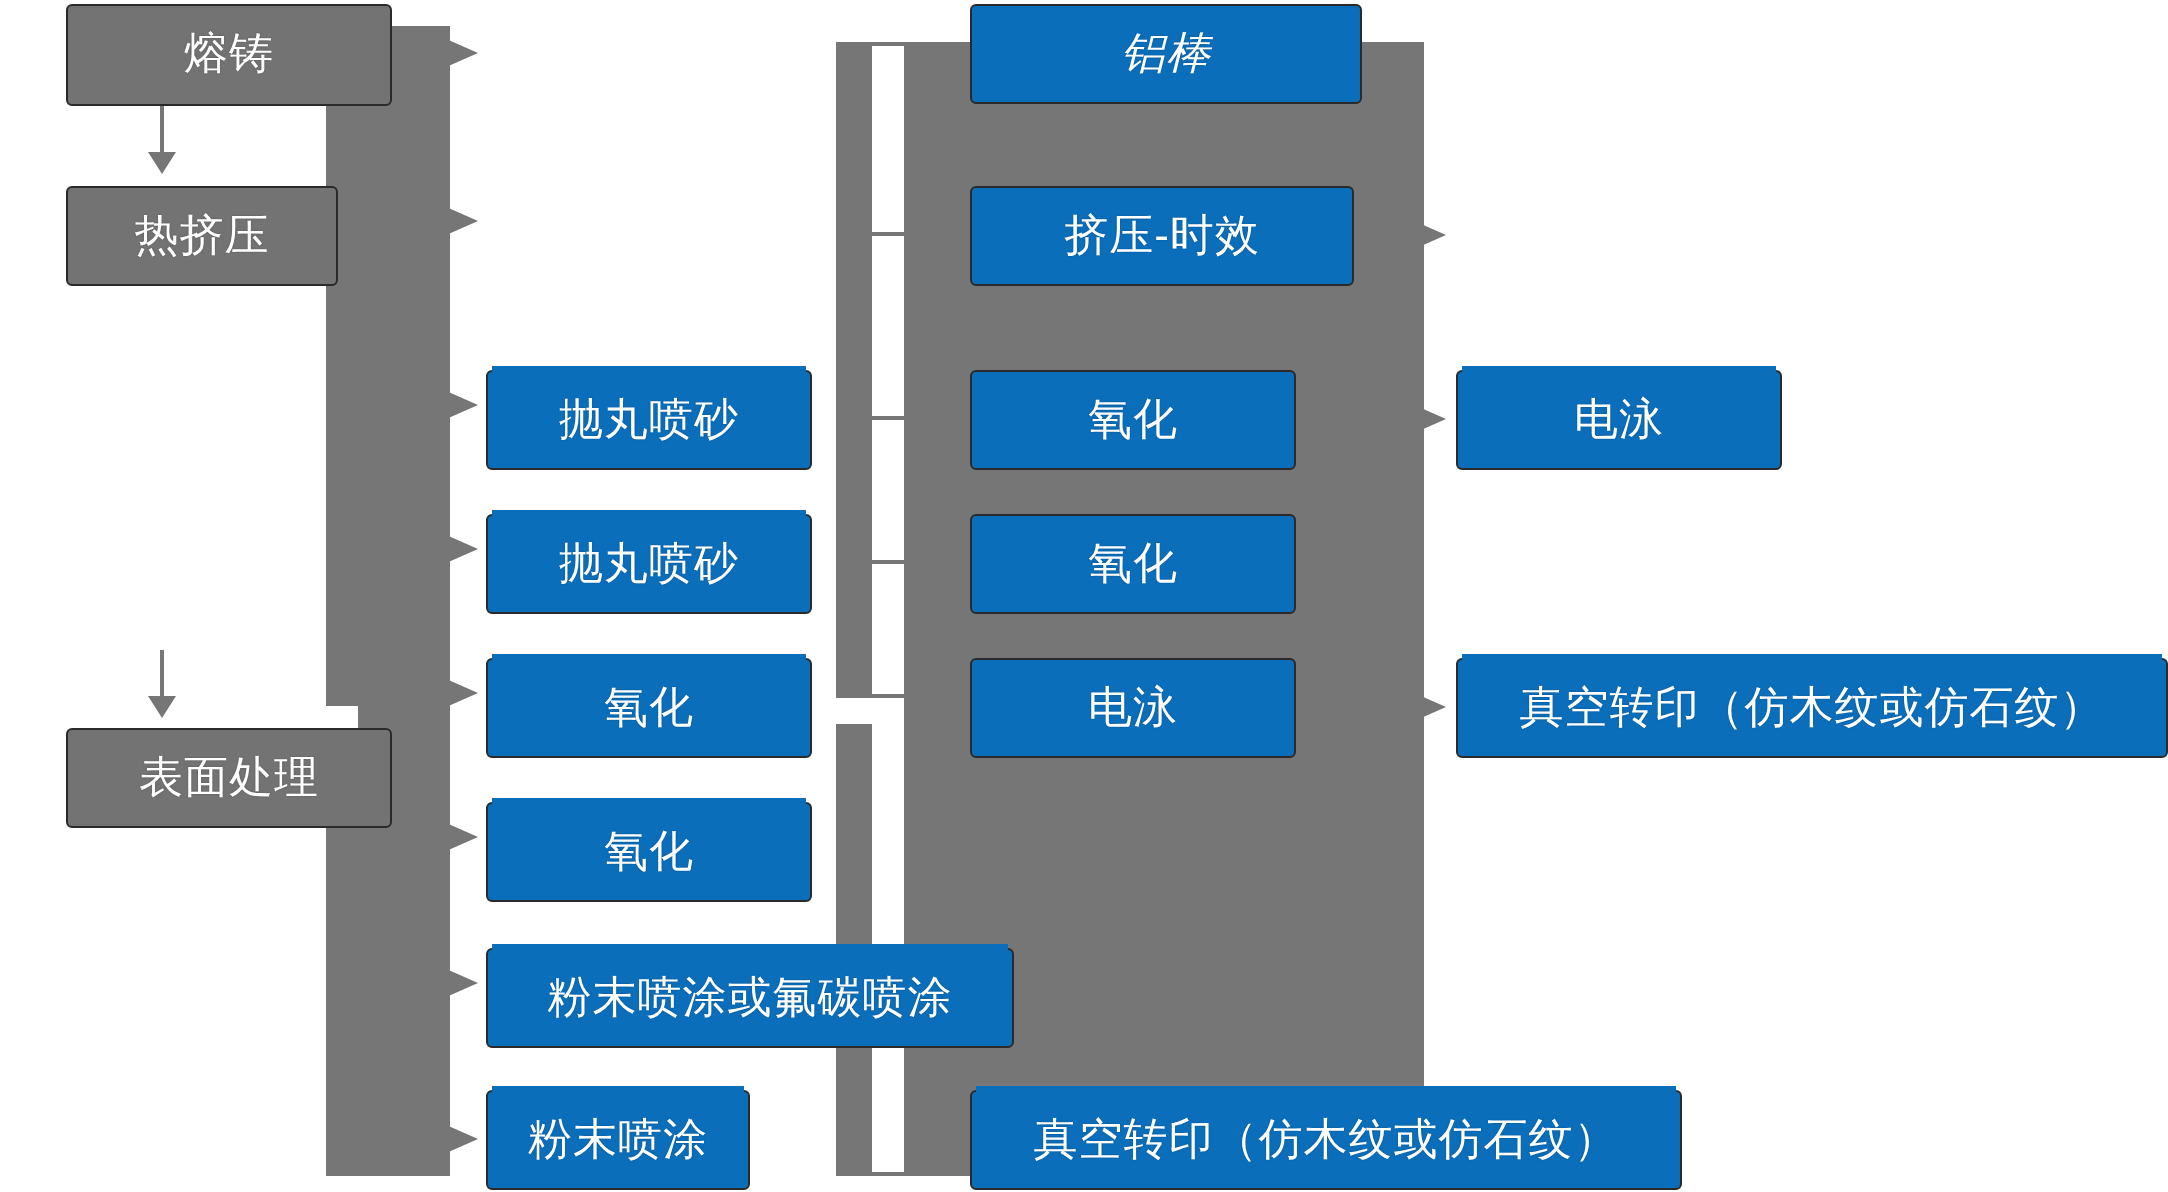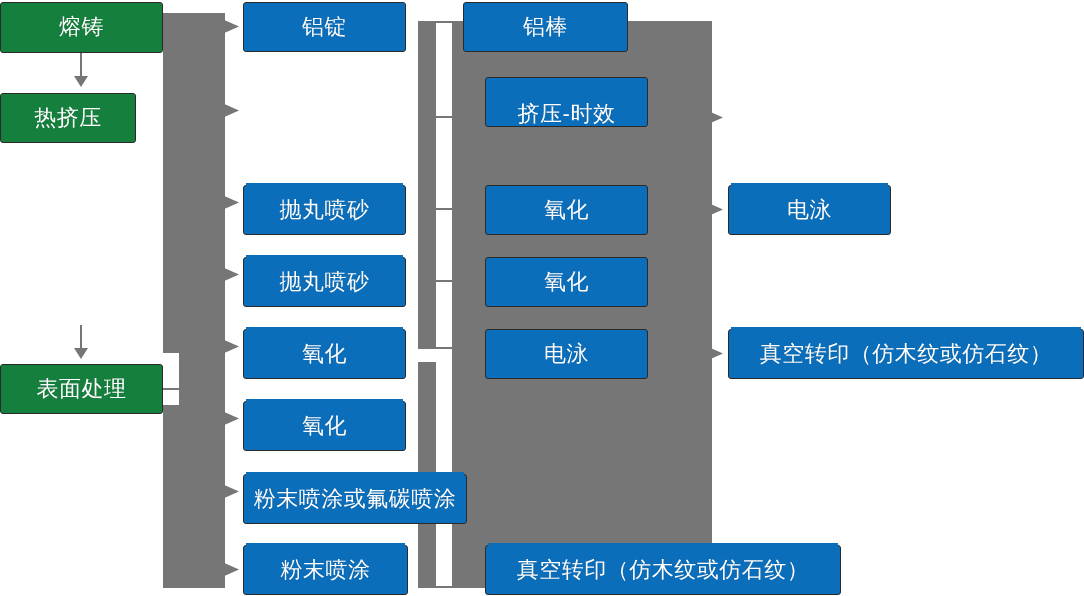--- a/index.html
+++ b/index.html
@@ -30,21 +30,22 @@
     border: 1px solid #2a2a2a;
     border-radius: 3px;
     font-size: 22px;
     line-height: 1.1;
     white-space: nowrap;
     letter-spacing: 0.5px;
     text-shadow: 0 0 1px rgba(0,0,0,0.25);
     z-index: 5;
   }
   .node.dark {
-    background: #15803d;
+    background: #737373;
+    margin-left: 33px;
   }
   .node.light {
     background: #0b6ebb;
   }
   
   .node::before {
     content: "";
     position: absolute;
     left: 2px;
     right: 2px;
@@ -164,46 +165,43 @@
   <div class="node dark noCap" style="left:0px; top:2px; width:163px; height:51px;">
     <span>熔铸</span>
   </div>
   <div class="node dark noCap" style="left:0px; top:93px; width:136px; height:50px;">
     <span>热挤压</span>
   </div>
   <div class="node dark noCap" style="left:0px; top:364px; width:163px; height:50px;">
     <span>表面处理</span>
   </div>
 
-  <div class="node light noCap" style="left:243px; top:2px; width:163px; height:50px;">
-    <span>铝锭</span>
-  </div>
   <div class="node light" style="left:243px; top:185px; width:163px; height:50px;">
     <span>抛丸喷砂</span>
   </div>
   <div class="node light" style="left:243px; top:257px; width:163px; height:50px;">
     <span>抛丸喷砂</span>
   </div>
   <div class="node light" style="left:243px; top:329px; width:163px; height:50px;">
     <span>氧化</span>
   </div>
   <div class="node light" style="left:243px; top:401px; width:163px; height:50px;">
     <span>氧化</span>
   </div>
-  <div class="node light" style="left:243px; top:474px; width:224px; height:50px;">
+  <div class="node light" style="left:243px; top:474px; width:264px; height:50px;">
     <span>粉末喷涂或氟碳喷涂</span>
   </div>
-  <div class="node light" style="left:243px; top:545px; width:165px; height:50px;">
+  <div class="node light" style="left:243px; top:545px; width:132px; height:50px;">
     <span>粉末喷涂</span>
   </div>
 
-  <div class="node light noCap" style="left:463px; top:2px; width:165px; height:50px;">
+  <div class="node light noCap" style="left:485px; top:2px; width:196px; height:50px;font-style:italic;">
     <span>铝棒</span>
   </div>
-  <div class="node light noCap" style="left:485px; top:77px; width:163px; height:50px;align-items:flex-end;">
+  <div class="node light noCap" style="left:485px; top:93px; width:192px; height:50px;">
     <span>挤压-时效</span>
   </div>
   <div class="node light noCap" style="left:485px; top:185px; width:163px; height:50px;">
     <span>氧化</span>
   </div>
   <div class="node light noCap" style="left:485px; top:257px; width:163px; height:50px;">
     <span>氧化</span>
   </div>
   <div class="node light noCap" style="left:485px; top:329px; width:163px; height:50px;">
     <span>电泳</span>

